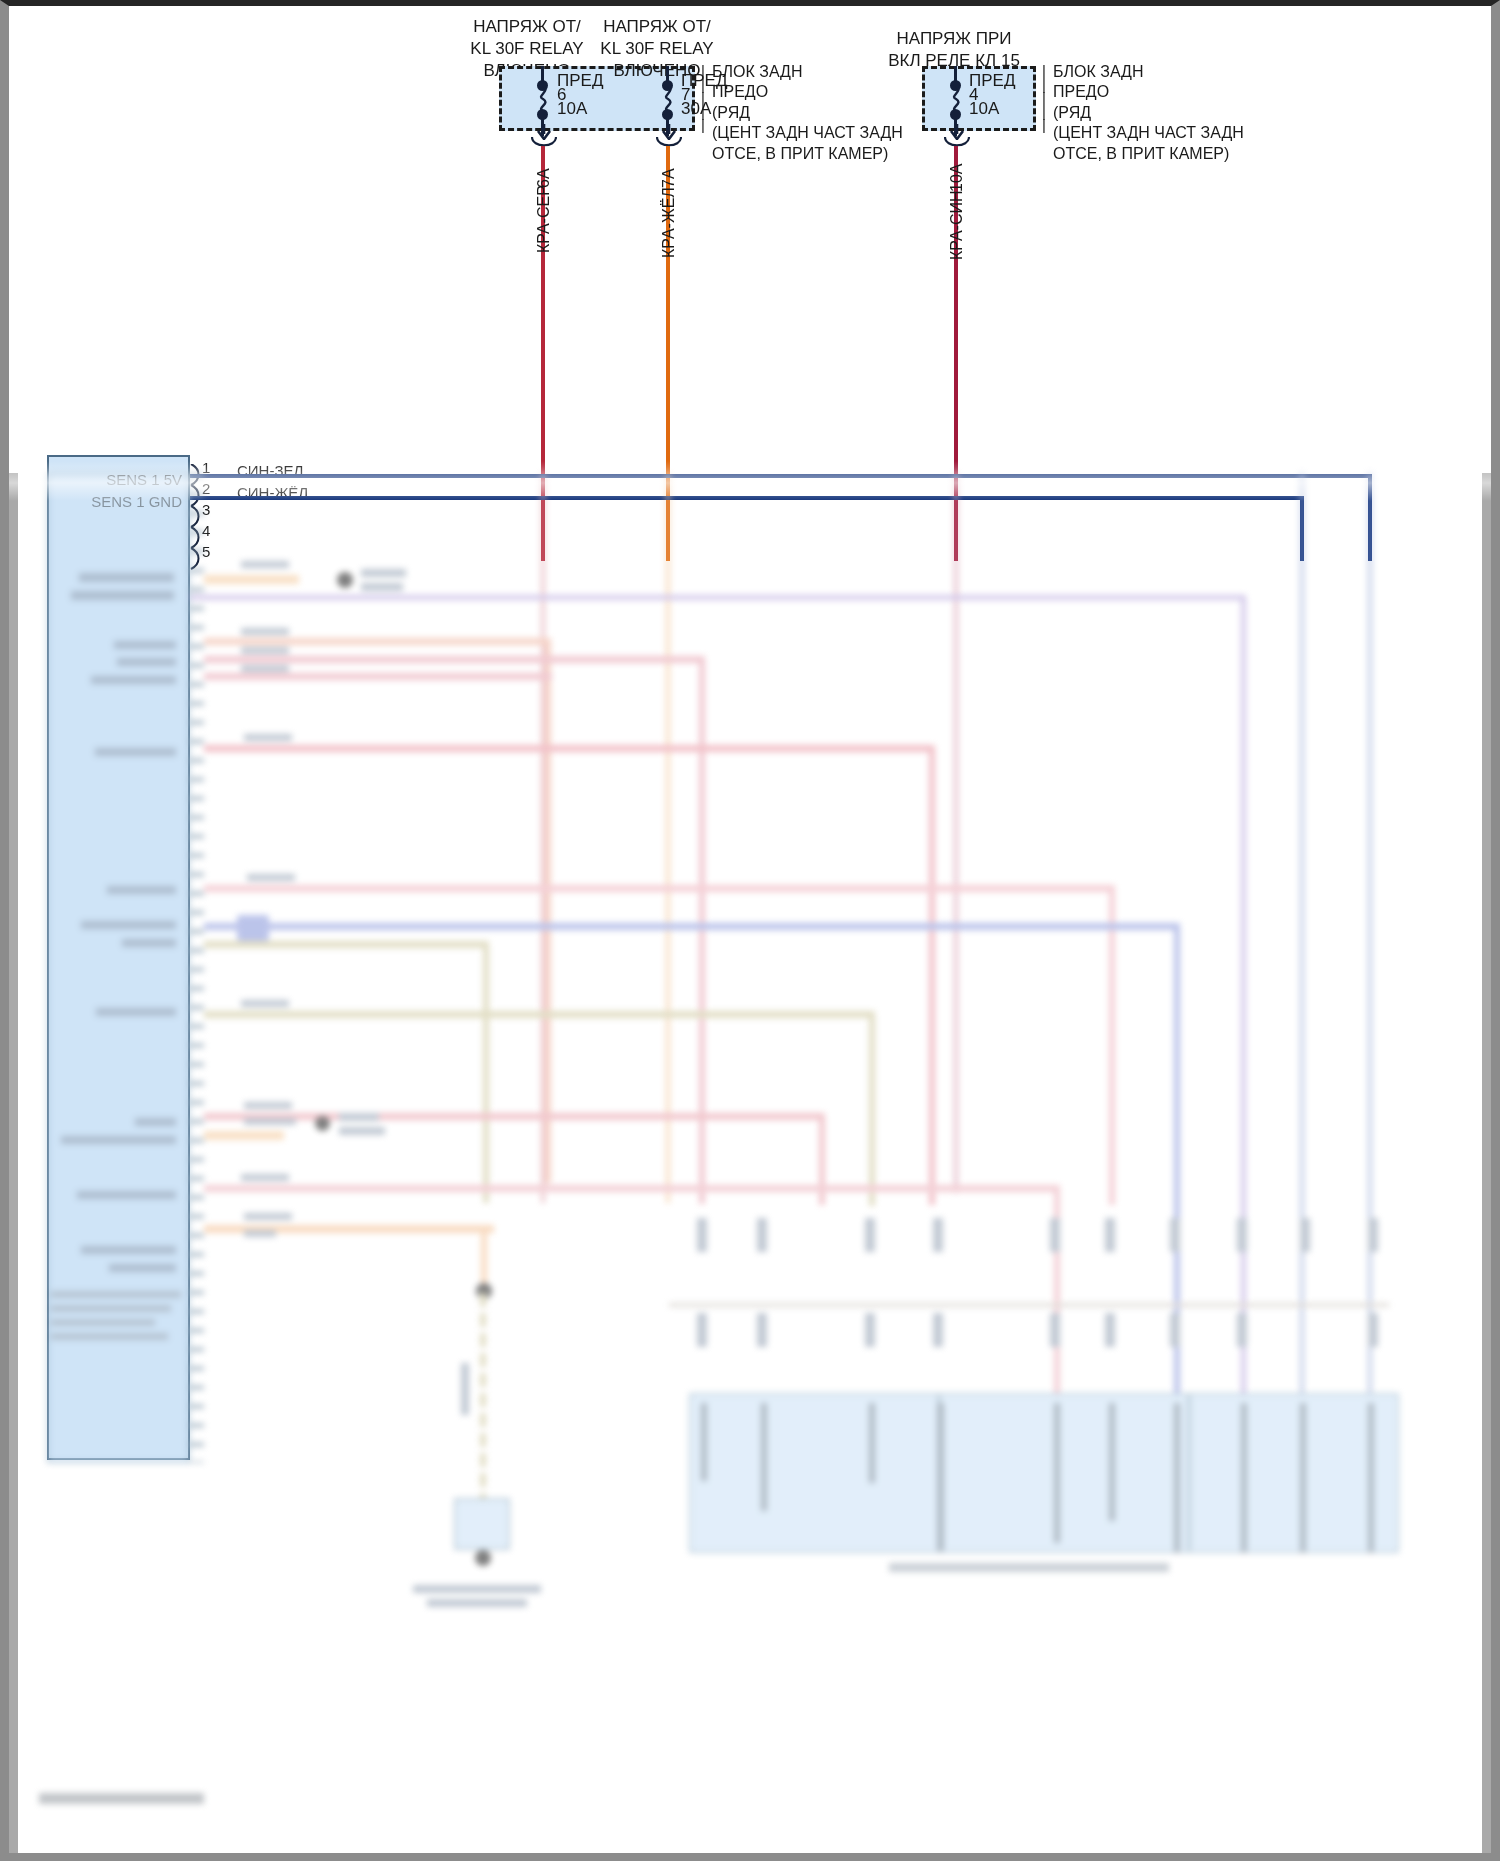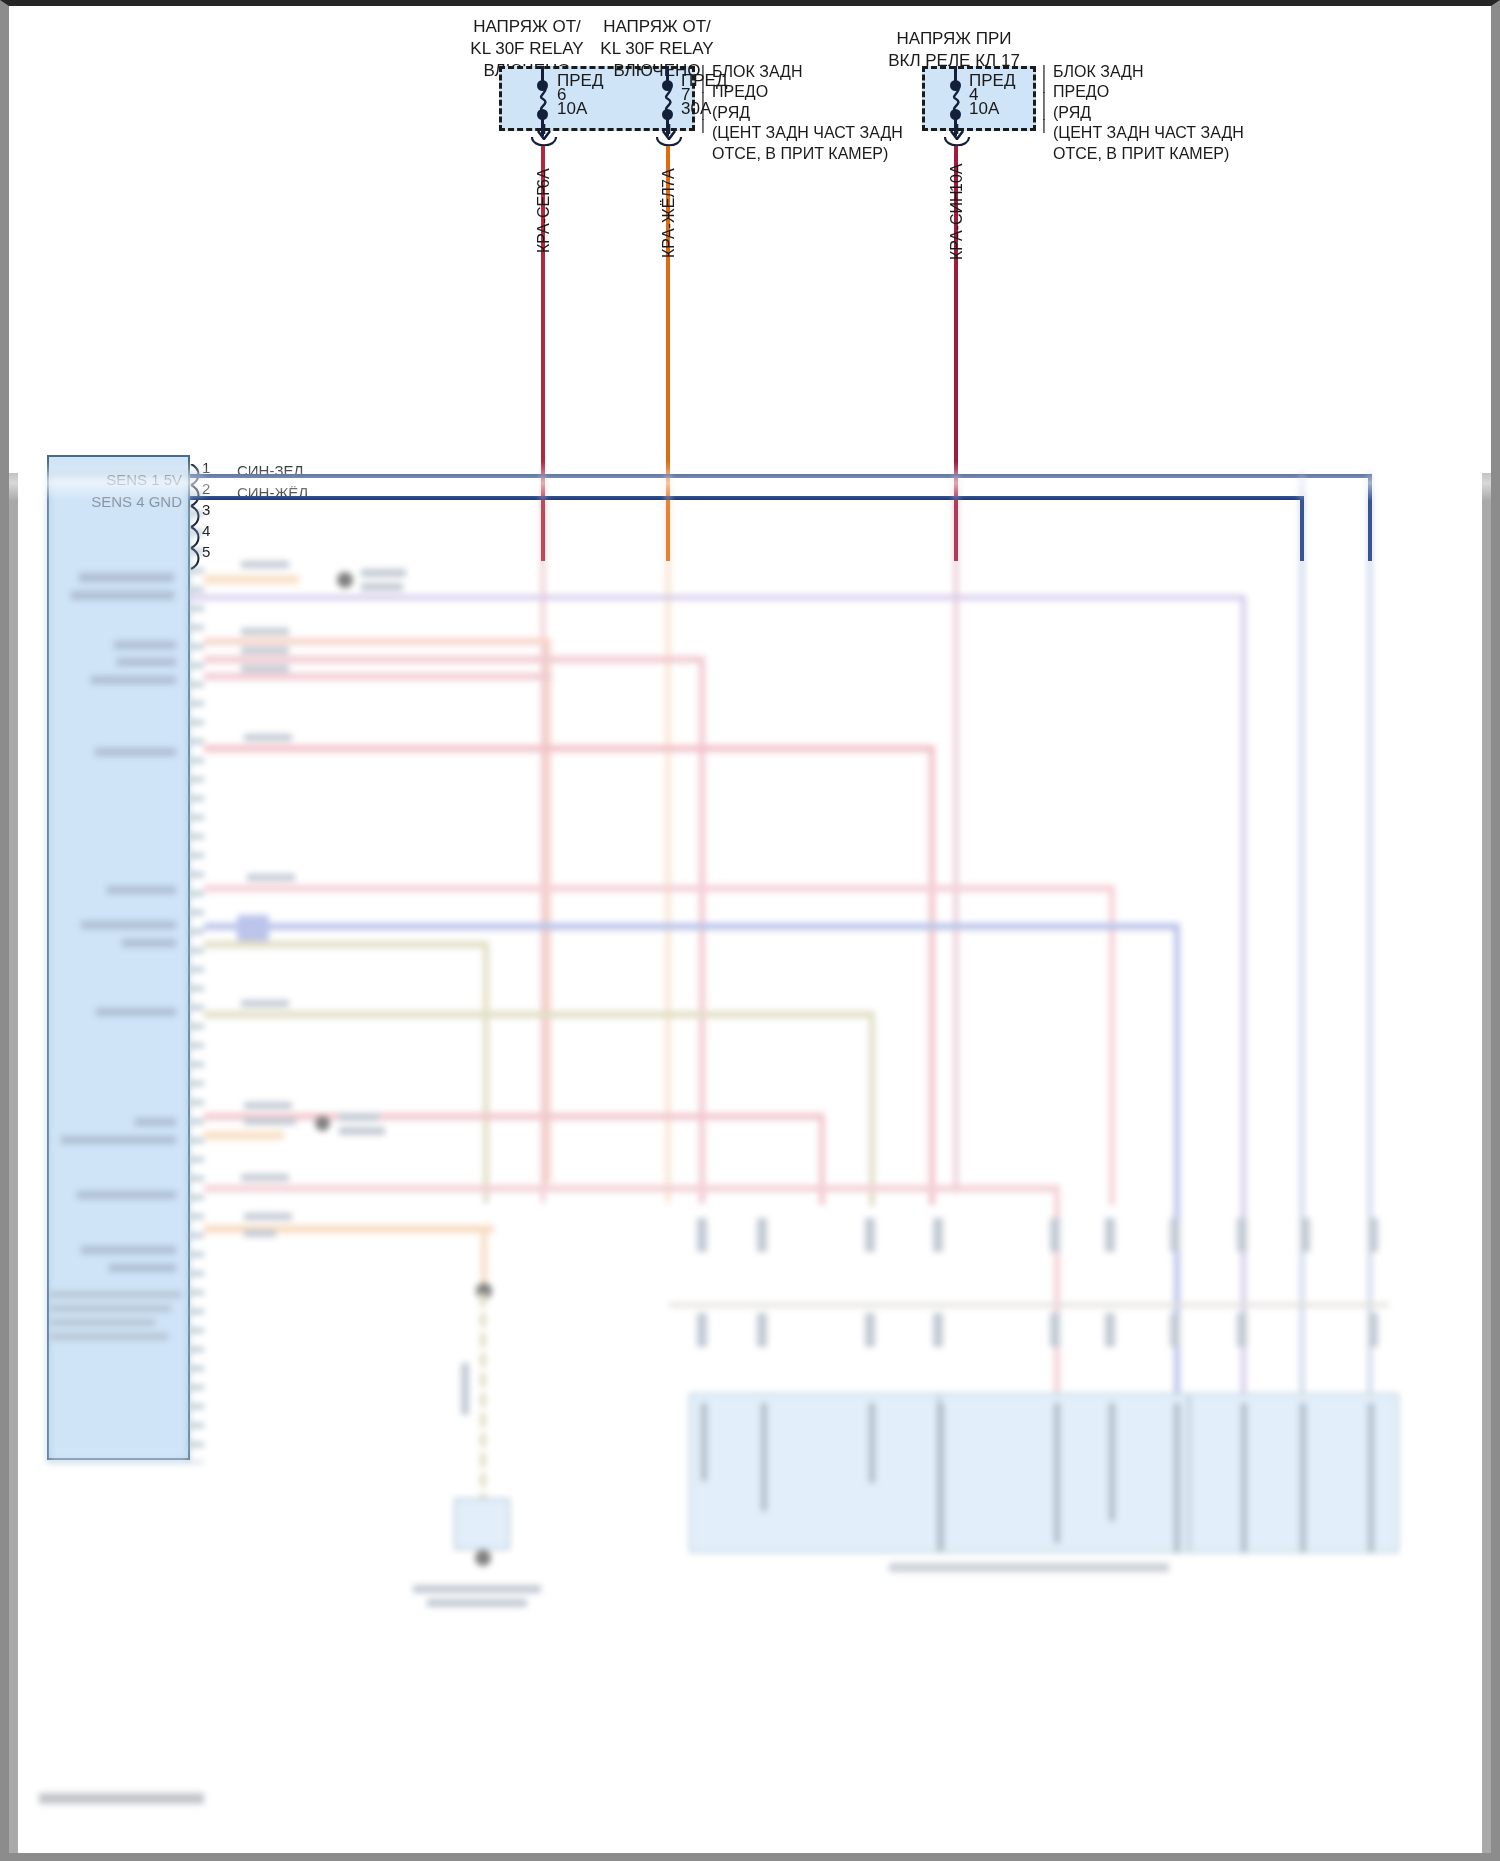--- a/index.html
+++ b/index.html
@@ -97,21 +97,21 @@
     <div class="lbl" style="left:672px;top:92px;font-size:17px;">30A</div>
 
     <div class="brk" style="left:692px;top:58px;font-size:15px;line-height:13.5px;">|<br>|<br>|<br>|<br>|</div>
     <div class="lbl" style="left:703px;top:56px;width:230px;font-size:16px;">БЛОК ЗАДН
 ПРЕДО
 (РЯД
 (ЦЕНТ ЗАДН ЧАСТ ЗАДН
 ОТСЕ, В ПРИТ КАМЕР)</div>
 
     <div class="lbl" style="left:840px;top:22px;width:210px;font-size:17px;text-align:center;">НАПРЯЖ ПРИ
-ВКЛ РЕЛЕ КЛ 17</div>
+ВКЛ РЕЛЕ КЛ 15</div>
 
     <div class="fusebox" style="left:913px;top:60px;width:114px;height:65px;"></div>
 
     <div class="wire vwire" style="left:945px;top:60px;height:22px;background:#14203a;width:3px;"></div>
     <div class="dot" style="left:941px;top:74px;"></div>
     <svg style="position:absolute;left:937px;top:80px;" width="22" height="26" viewBox="0 0 22 26">
       <path d="M10 0 C18 5, 3 10, 10 13 C18 18, 3 21, 10 26" fill="none" stroke="#14203a" stroke-width="2.4"></path>
     </svg>
     <div class="dot" style="left:941px;top:103px;"></div>
     <div class="wire vwire" style="left:945px;top:108px;height:22px;background:#14203a;width:3px;"></div>
@@ -147,21 +147,21 @@
     <svg style="position:absolute;left:935px;top:131px;" width="26" height="12" viewBox="0 0 26 12">
       <path d="M1 0 C1 11, 25 11, 25 0" fill="none" stroke="#14203a" stroke-width="2.2"></path>
     </svg>
     <div class="wire vwire" style="left:945px;top:140px;height:415px;background:#a01a3c;"></div>
     <div class="vlbl" style="left:939px;top:186px;font-size:16px;">10A</div>
     <div class="vlbl" style="left:939px;top:254px;font-size:16px;">КРА-СИН</div>
 
     <div class="ecu" style="left:38px;top:449px;width:143px;height:1005px;"></div>
 
     <div class="lbl" style="left:60px;top:464px;width:113px;text-align:right;font-size:15px;">SENS 1 5V</div>
-    <div class="lbl" style="left:60px;top:486px;width:113px;text-align:right;font-size:15px;">SENS 4 GND</div>
+    <div class="lbl" style="left:60px;top:486px;width:113px;text-align:right;font-size:15px;">SENS 1 GND</div>
 
     <svg style="position:absolute;left:180px;top:458px;" width="18" height="110" viewBox="0 0 18 110">
       <path d="M2 0 C12 5, 12 16, 2 21" fill="none" stroke="#14203a" stroke-width="2"></path>
       <path d="M2 21 C12 26, 12 37, 2 42" fill="none" stroke="#14203a" stroke-width="2"></path>
       <path d="M2 42 C12 47, 12 58, 2 63" fill="none" stroke="#14203a" stroke-width="2"></path>
       <path d="M2 63 C12 68, 12 79, 2 84" fill="none" stroke="#14203a" stroke-width="2"></path>
       <path d="M2 84 C12 89, 12 100, 2 105" fill="none" stroke="#14203a" stroke-width="2"></path>
     </svg>
 
     <div class="lbl" style="left:193px;top:452px;font-size:15px;">1</div>

